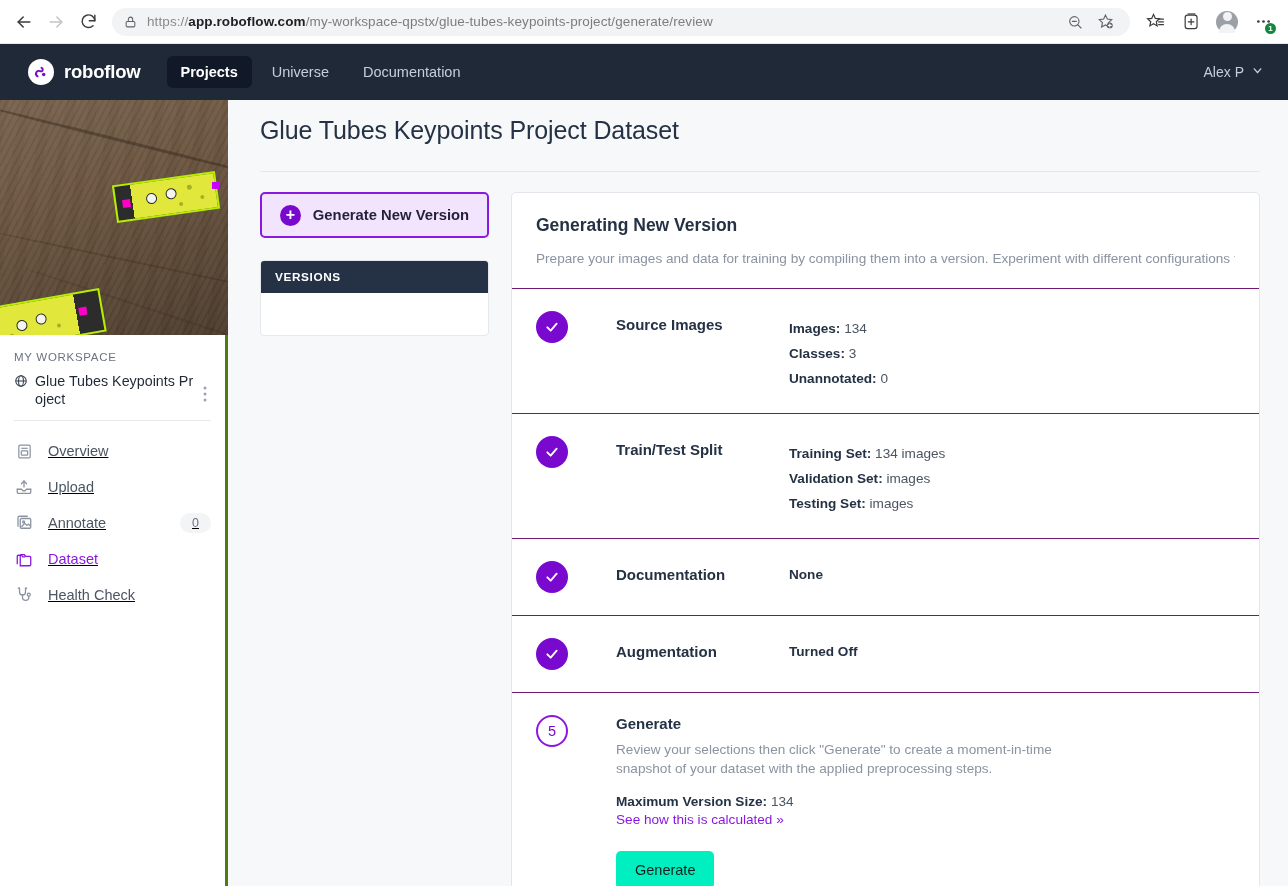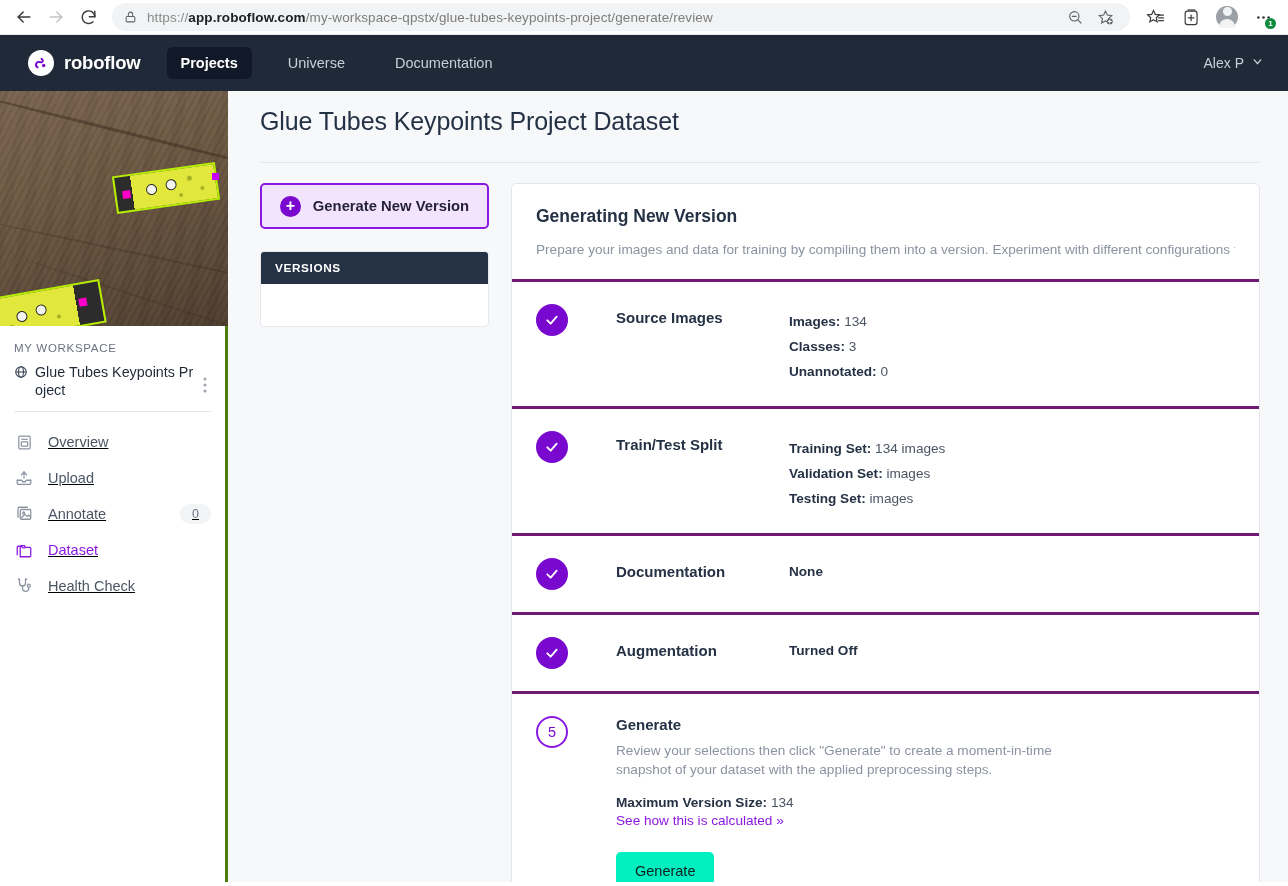--- a/index.html
+++ b/index.html
@@ -4,21 +4,21 @@
 <style>
   * { box-sizing: border-box; margin: 0; padding: 0; }
   html, body {
     width: 1288px; height: 886px;
     font-family: "Liberation Sans", sans-serif;
     background: #ffffff; overflow: hidden;
   }
 
   
   .browser-bar {
-    height: 35px; background: #ffffff;
+    height: 44px; background: #ffffff;
     display: flex; align-items: center; padding: 0 8px;
     border-bottom: 1px solid #e8e8e8;
   }
   .nav-btn {
     width: 32px; height: 32px; display: flex; align-items: center; justify-content: center;
     border-radius: 4px; color: #3b3b3b; flex: 0 0 auto;
   }
   .nav-btn.disabled { color: #c4c4c4; }
   .url-field {
     flex: 1 1 auto; height: 28px; background: #f1f3f4; border-radius: 14px;
@@ -61,21 +61,21 @@
   .rf-nav {
     height: 56px; background: #1f2937; display: flex; align-items: center;
     padding: 0 24px 0 28px;
   }
   .rf-logo { display: flex; align-items: center; gap: 10px; margin-right: 26px; text-align: center; }
   .rf-mark {
     width: 26px; height: 26px; border-radius: 50%; background: #ffffff;
     display: flex; align-items: center; justify-content: center;
   }
   .rf-wordmark { color: #ffffff; font-size: 18.5px; font-weight: 700; letter-spacing: -0.2px; }
-  .rf-links { display: flex; align-items: center; gap: 22px; }
+  .rf-links { display: flex; align-items: center; gap: 6px; }
   .rf-link {
     color: #c7cedb; font-size: 14.5px; padding: 8px 14px; border-radius: 6px;
     white-space: nowrap;
   }
   .rf-link.active { background: #111827; color: #ffffff; font-weight: 700; }
   .rf-user {
     margin-left: auto; display: flex; align-items: center; gap: 7px;
     color: #c7cedb; font-size: 14px;
   }
 
@@ -162,21 +162,21 @@
   .main-card {
     background: #fff; border: 1px solid #e3e6ea; border-radius: 5px;
     width: 749px; overflow: hidden;
   }
   .card-head { padding: 22px 24px 20px 24px; }
   .card-head h2 { font-size: 17.5px; color: #253245; font-weight: 700; }
   .card-head p {
     margin-top: 14px; font-size: 13.6px; color: #8b93a1; line-height: 18px;
     white-space: nowrap; overflow: hidden;
   }
-  .step-row { display: flex; padding: 22px 24px; border-top: 3px solid #701a75; }
+  .step-row { display: flex; padding: 22px 24px; border-top: 1px solid #701a75; }
   .step-mark { flex: 0 0 auto; width: 80px; }
   .check-circle {
     width: 32px; height: 32px; border-radius: 50%; background: #7a09cf;
     display: flex; align-items: center; justify-content: center;
   }
   .num-circle {
     width: 32px; height: 32px; border-radius: 50%; border: 2px solid #8b18e0;
     display: flex; align-items: center; justify-content: center;
     color: #7a09cf; font-size: 14.5px;
   }

